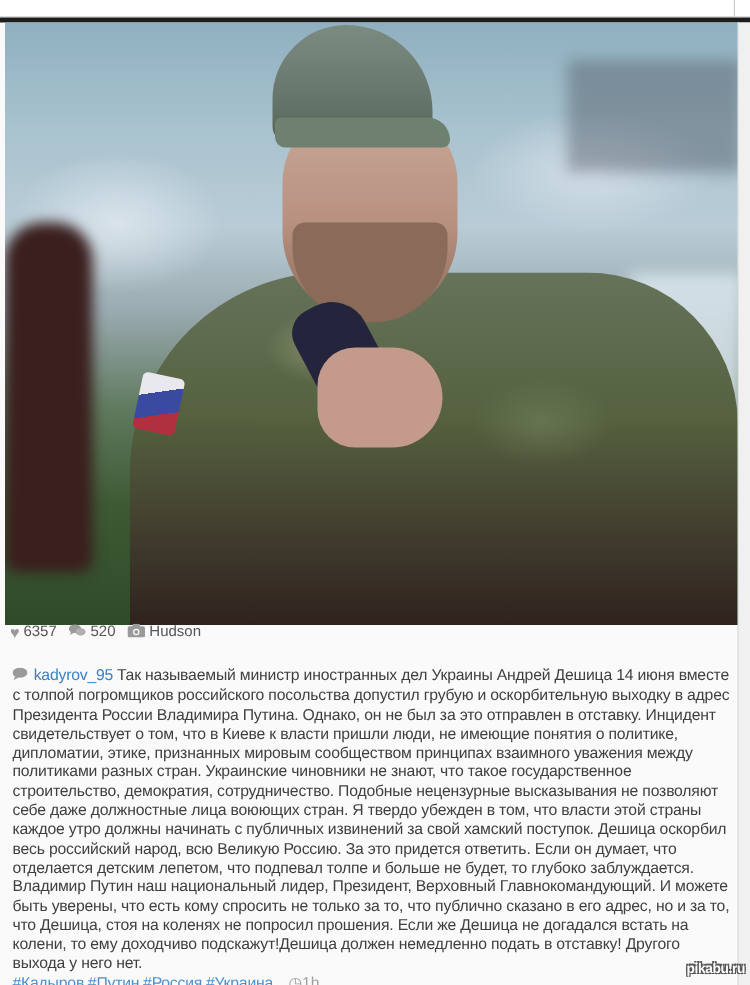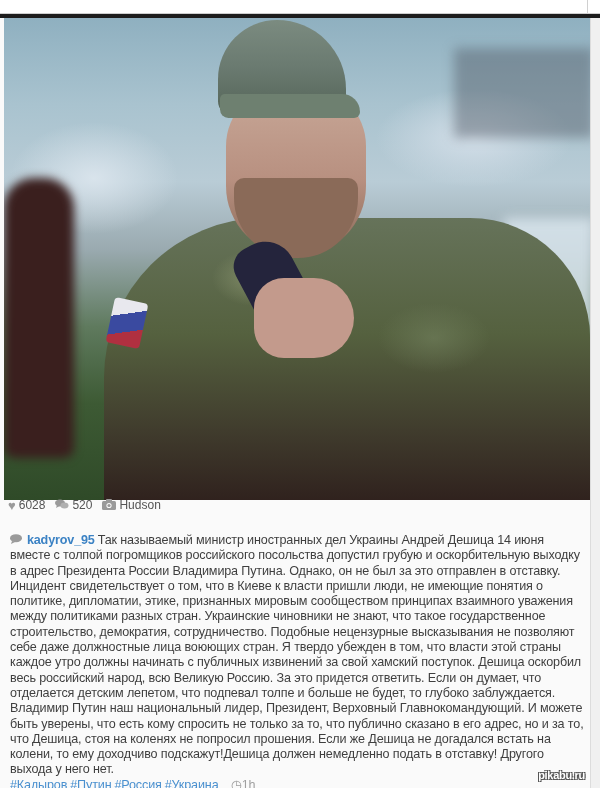--- a/index.html
+++ b/index.html
@@ -38,26 +38,26 @@
     .photo .flag { position: absolute; left: 106px; top: 282px; width: 34px; height: 46px; transform: rotate(12deg); border-radius: 4px;
       background: linear-gradient(160deg, #e8e8ee 0%, #e8e8ee 33%, #3a4aa0 33%, #3a4aa0 66%, #b03040 66%); }
 
     .meta-row { position: absolute; left: 8px; top: 494px; height: 22px; display: flex; align-items: center; gap: 10px; font-size: 12px; color: #555555; }
     .meta-item { display: flex; align-items: center; gap: 3px; }
     .icon { display: inline-block; color: #9a9a9a; font-size: 12px; line-height: 1; }
     .icon-heart { font-size: 13px; }
 
     .caption { position: absolute; left: 10px; top: 533px; width: 575px; font-size: 12.6px; line-height: 15.3px; color: #3f3f3f; letter-spacing: -0.15px; }
     .caption .bubble { color: #9a9a9a; font-size: 11px; margin-right: 2px; }
-    .caption .username { color: #3b82c4; font-weight: bold; margin-right: 3px; }
+    .caption .username { color: #3b82c4; font-weight: normal; margin-right: 3px; }
     .caption .hashtags { color: #4a90cf; }
     .caption .hashtag { margin-right: 3px; }
     .caption .time { color: #a0a0a0; margin-left: 6px; }
 
-    .watermark { position: absolute; right: 15px; bottom: 7px; font-size: 11px; color: #ffffff; font-weight: bold;
+    .watermark { position: absolute; right: 4px; bottom: 7px; font-size: 11px; color: #ffffff; font-weight: bold;
       text-shadow: -1px -1px 0 #555, 1px -1px 0 #555, -1px 1px 0 #555, 1px 1px 0 #555; letter-spacing: -0.3px; }
   </style>
 </head>
 <body>
 
 <div class="top-strip">
     <div class="edge"></div>
   </div>
 
 <div class="card">
@@ -75,21 +75,21 @@
     <div class="cap-visor"></div>
     <div class="glove"></div>
     <div class="hand"></div>
     <div class="flag"></div>
   </div>
 </div>
 
 <div class="meta-row">
   <span class="meta-item">
     <span class="icon icon-heart">♥</span>
-    <span>6028</span>
+    <span>6357</span>
   </span>
   <span class="meta-item">
     <span class="icon">
       <svg width="14" height="11" viewBox="0 0 14 11">
           <ellipse cx="5" cy="4" rx="5" ry="3.4" fill="#9a9a9a"></ellipse>
           <path d="M2 6 L1 9 L4.5 7 Z" fill="#9a9a9a"></path>
           <ellipse cx="9.5" cy="6.5" rx="4" ry="3" fill="#b0b0b0"></ellipse>
         </svg>
     </span>
     <span>520</span>

